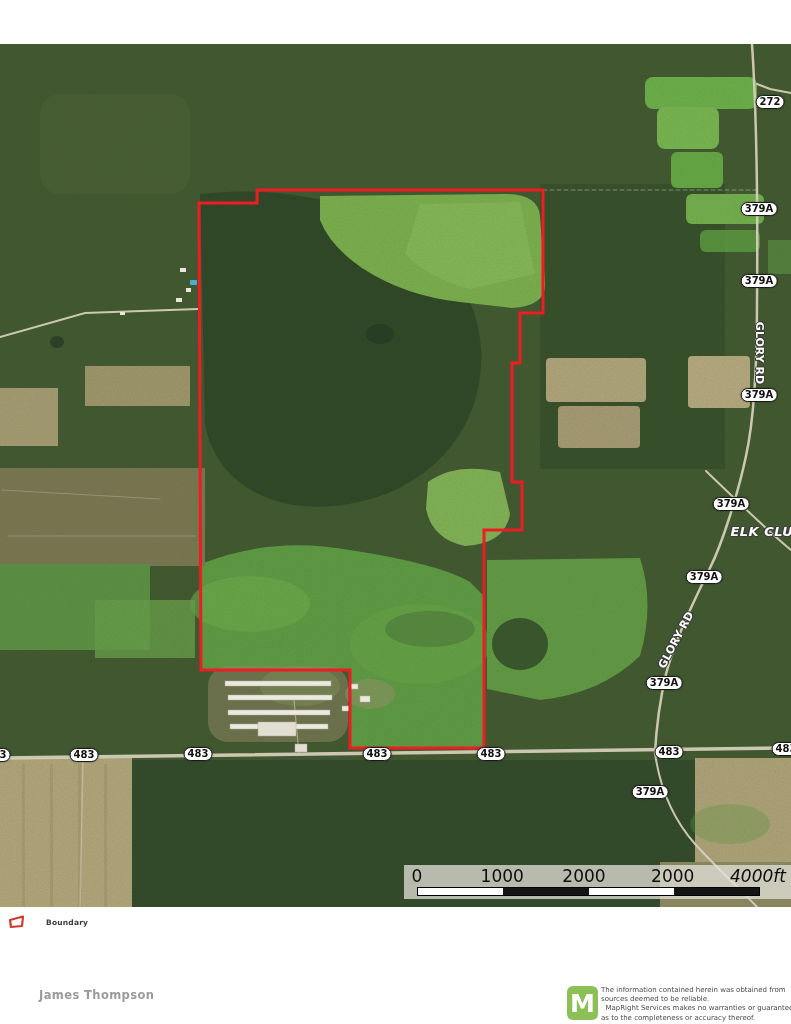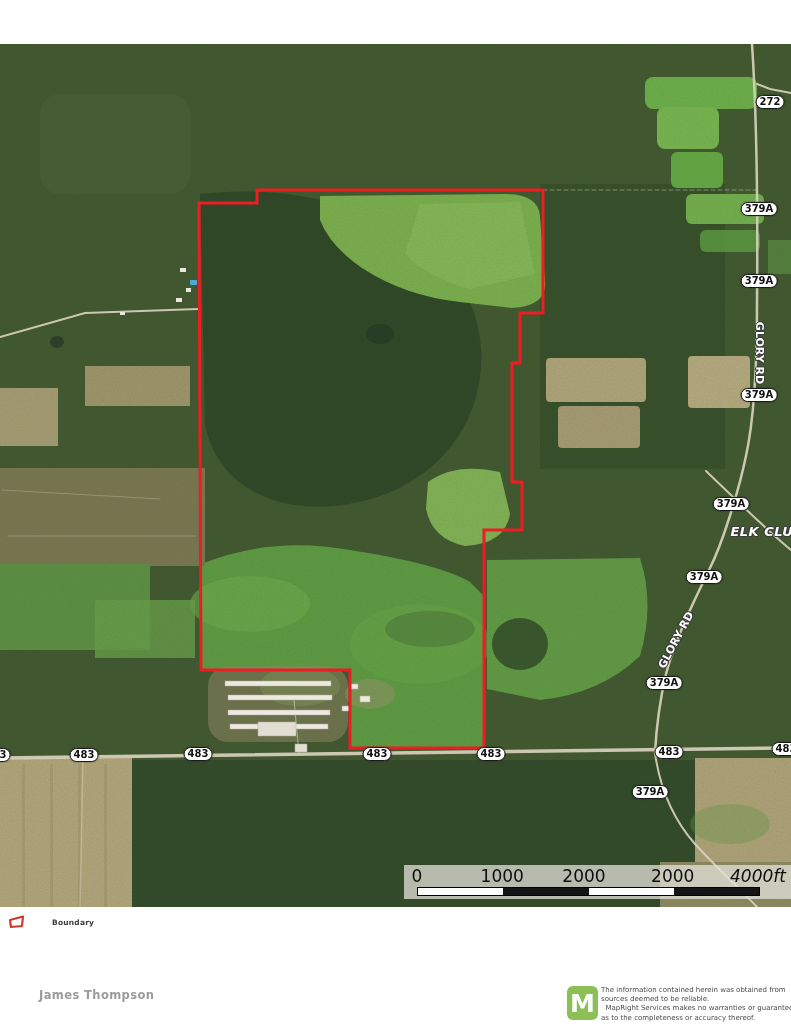--- a/index.html
+++ b/index.html
@@ -19,21 +19,21 @@
   .roadlabel{position:absolute;transform-origin:center;white-space:nowrap;color:#fff;font-weight:bold;
           text-shadow:-1px 0 #3c3c3c,1px 0 #3c3c3c,0 -1px #3c3c3c,0 1px #3c3c3c,1px 1px #3c3c3c,-1px -1px #3c3c3c;}
   .roadlabel.italic{font-style:italic;letter-spacing:.5px;}
   
   .scalebar{position:absolute;right:0;top:821px;width:387px;height:34px;background:rgba(228,226,220,.74);}
   .scalebar .tick{position:absolute;top:1px;transform:translateX(-50%);font-size:17px;color:#0d0d0d;white-space:nowrap;}
   .scalebar .bar{position:absolute;left:13px;top:22px;width:341px;height:7px;border:1px solid #000;
                  display:flex;background:#fff;}
   .scalebar .seg{flex:1 1 25%;height:100%;}
   
-  .legend{position:absolute;left:8px;top:915px;display:flex;align-items:center;gap:26px;}
+  .legend{position:absolute;left:8px;top:915px;display:flex;align-items:center;gap:20px;}
   .legend .lbl{font-size:7.5px;font-weight:bold;color:#3c3c3c;letter-spacing:.2px;}
   
   .author{position:absolute;left:8px;top:988px;font-size:11.5px;font-weight:bold;color:#9b9b9b;letter-spacing:.4px;margin-left:31px;}
   .brand{position:absolute;left:567px;top:986px;width:31px;height:34px;border-radius:6px;
          display:flex;align-items:center;justify-content:center;color:#fff;font-size:25px;font-weight:bold;}
   .disclaimer{position:absolute;left:601px;top:986px;font-size:7px;line-height:1.32;color:#4a4a4a;white-space:pre;}
 </style>
 </head>
 <body>
 

